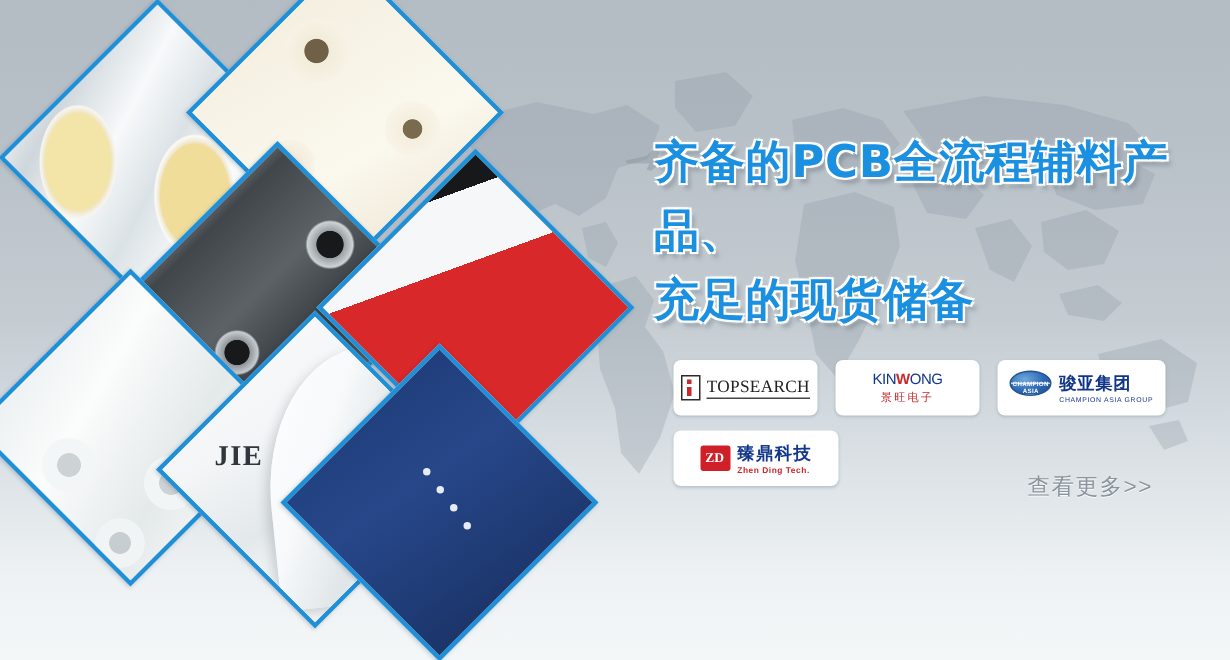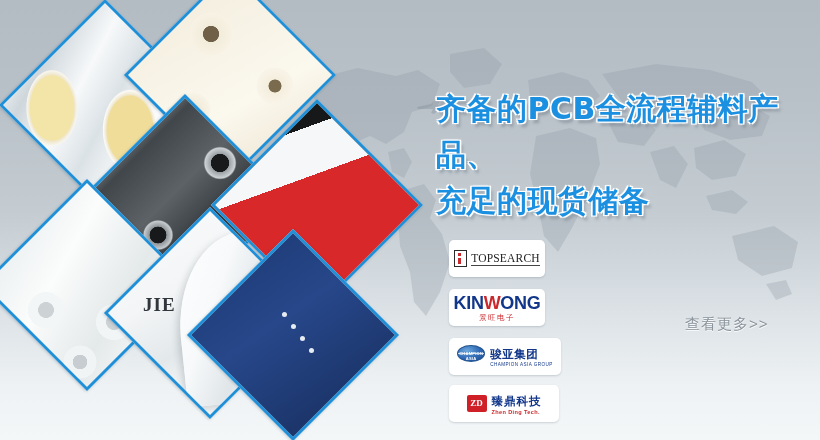--- a/index.html
+++ b/index.html
@@ -129,21 +129,21 @@
     padding:0 13px;
     background:#15a08d;
     color:#ffffff;
     font-size:13.5px;
     letter-spacing:.4px;
     white-space:nowrap;
     box-shadow:0 1px 2px rgba(30,60,70,.22);
   }
   
   .logos{position:absolute;left:449px;top:240px;width:360px;}
-  .logorow{display:flex;gap:12px;margin-bottom:10px;flex-direction:column;}
+  .logorow{display:flex;gap:12px;margin-bottom:10px;}
   .logobox{
     background:#ffffff;border-radius:5px;
     box-shadow:0 1px 2px rgba(60,80,95,.22);
     display:flex;align-items:center;justify-content:center;
     height:37px;box-sizing:border-box;padding:0 7px;
   }
   .lb1{width:96px;}
   .lb2{width:96px;}
   .lb3{width:112px;}
   .lb4{width:110px;align-items:center;}
@@ -155,21 +155,21 @@
   .ts-mark:before{content:"";position:absolute;left:3px;top:2px;width:3px;height:3px;
     background:#c9282c;}
   .ts-mark:after{content:"";position:absolute;left:3px;top:7px;width:3px;height:6px;
     background:#c9282c;}
   .ts-text{font-family:"Liberation Serif","DejaVu Serif",serif;
     font-size:11.5px;color:#222;letter-spacing:.2px;
     border-bottom:1.3px solid #444;padding-bottom:1px;line-height:12px;}
 
   
   .kw{text-align:center;line-height:1;}
-  .kw-en{font-weight:bold;font-size:18px;color:#11368a;letter-spacing:-.3px;}
+  .kw-en{font-weight:normal;font-size:10px;color:#11368a;letter-spacing:-.3px;}
   .kw-en b{color:#c9282c;}
   .kw-cn{font-size:7.5px;color:#c9282c;letter-spacing:1.4px;margin-top:2px;}
 
   
   .ca{display:flex;align-items:flex-start;gap:5px;}
   .ca-globe{width:28px;height:17px;border-radius:50%;
     background:radial-gradient(ellipse at 35% 32%,#6ea8dd 0%,#2f6ab5 52%,#1b4a8c 100%);
     position:relative;overflow:hidden;
     border:1px solid #23548f;box-sizing:border-box;}
   .ca-globe:before{content:"";position:absolute;left:-4px;top:7px;width:36px;height:1px;

